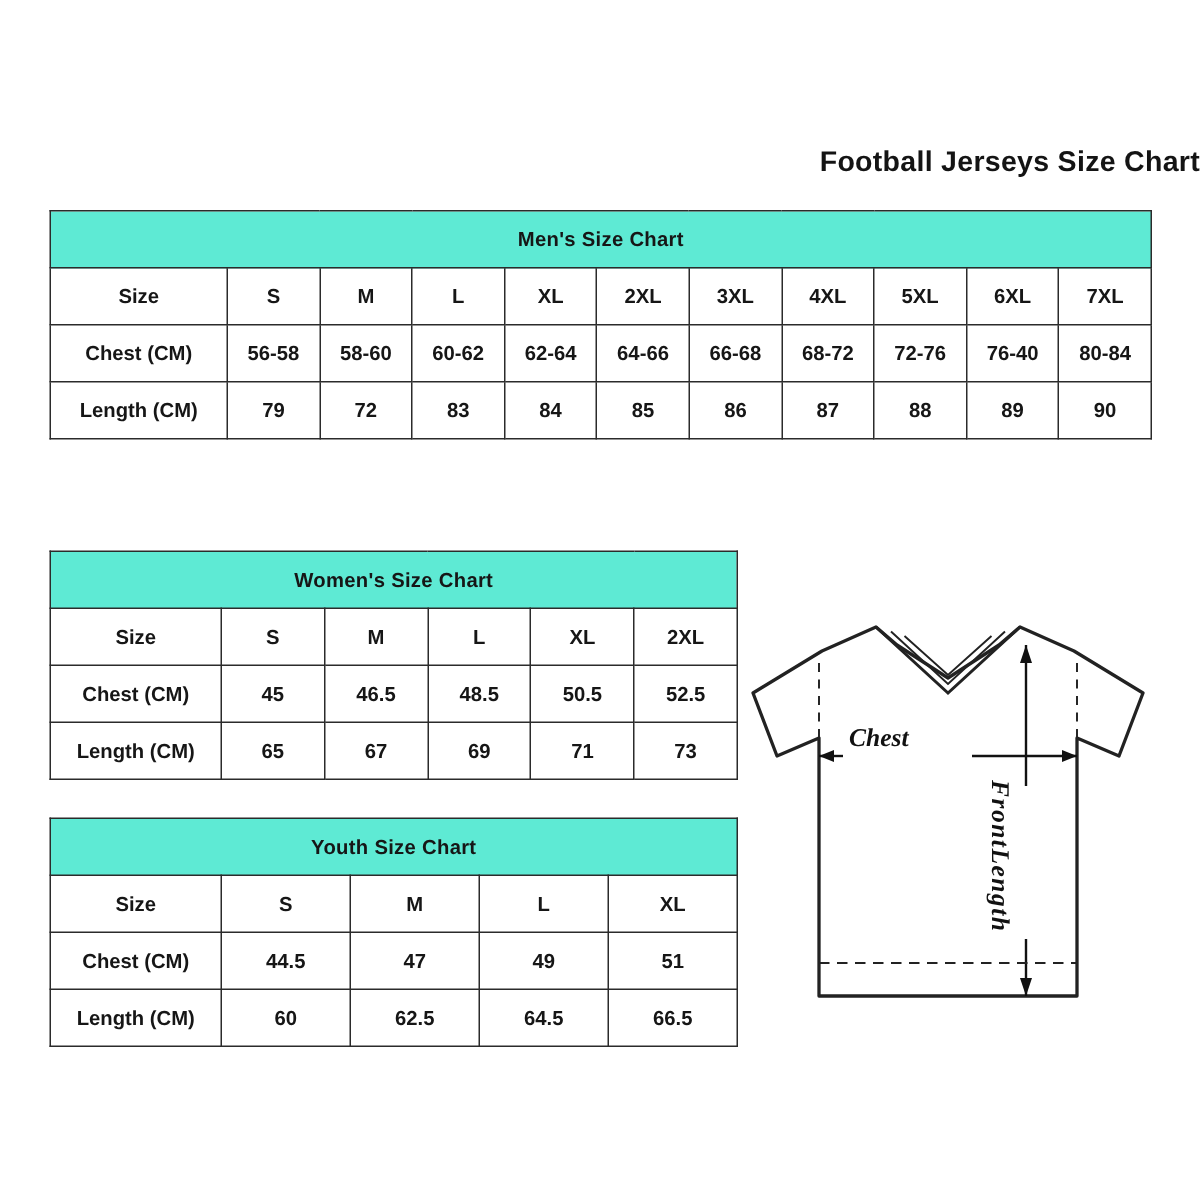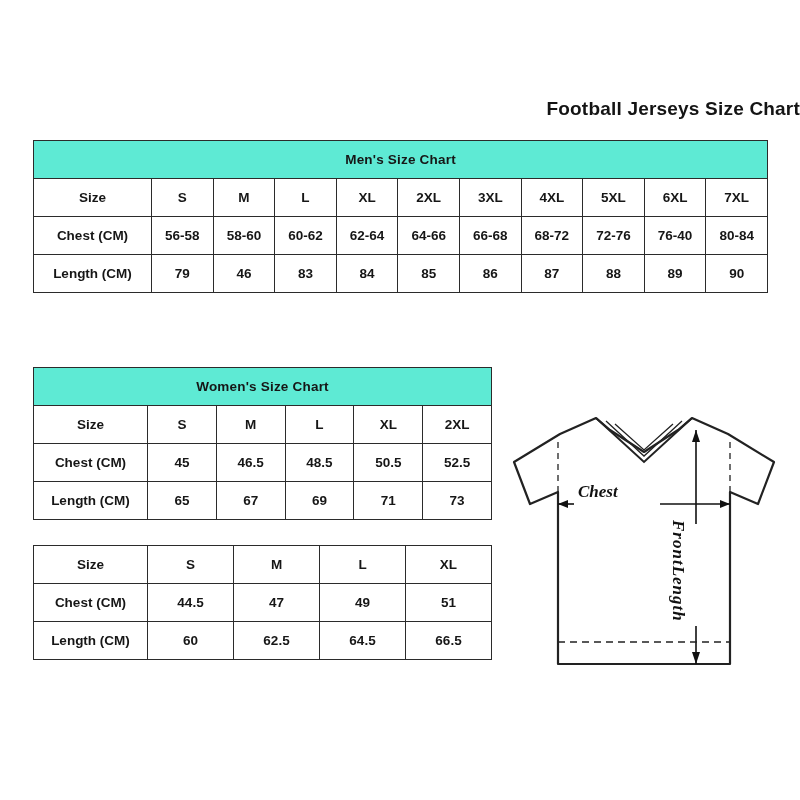--- a/index.html
+++ b/index.html
@@ -82,21 +82,21 @@
     left: 33px;
     top: 545px;
   }
   #youth-table { width: 458px; }
   #youth-table col.c0 { width: 114px; }
   #youth-table col.cx { width: 86px; }
 
   
   #shirt-figure {
     position: absolute;
-    left: 500px;
+    left: 488px;
     top: 400px;
     width: 288px;
     height: 300px;
   }
   .fig-label {
     position: absolute;
     font-family: "Liberation Serif", serif;
     font-style: italic;
     font-weight: bold;
     font-size: 17px;
@@ -159,21 +159,21 @@
         <td>64-66</td>
         <td>66-68</td>
         <td>68-72</td>
         <td>72-76</td>
         <td>76-40</td>
         <td>80-84</td>
       </tr>
       <tr>
         <td class="rowlabel">Length (CM)</td>
         <td>79</td>
-        <td>46</td>
+        <td>72</td>
         <td>83</td>
         <td>84</td>
         <td>85</td>
         <td>86</td>
         <td>87</td>
         <td>88</td>
         <td>89</td>
         <td>90</td>
       </tr>
     </tbody>
@@ -225,20 +225,23 @@
 <div id="youth-table-wrap">
   <table id="youth-table" class="size-table">
     <colgroup>
       <col class="c0">
         <col class="cx">
         <col class="cx">
         <col class="cx">
         <col class="cx">
     </colgroup>
     <tbody>
+      <tr class="tbl-title">
+        <td colspan="5">Youth Size Chart</td>
+      </tr>
       <tr>
         <td class="rowlabel">Size</td>
         <td>S</td>
         <td>M</td>
         <td>L</td>
         <td>XL</td>
       </tr>
       <tr>
         <td class="rowlabel">Chest (CM)</td>
         <td>44.5</td>

